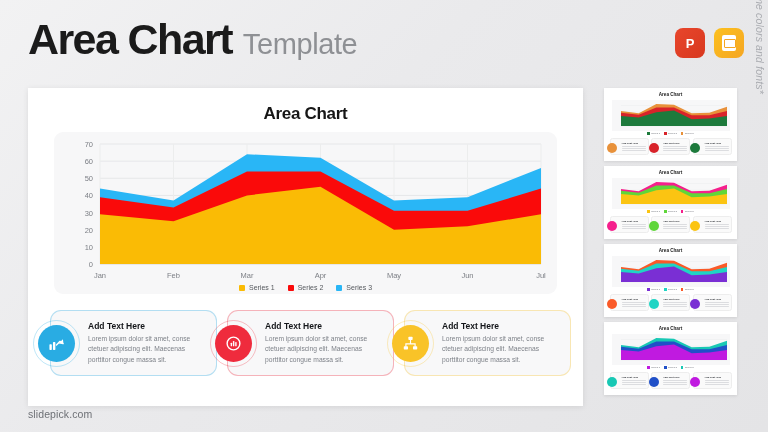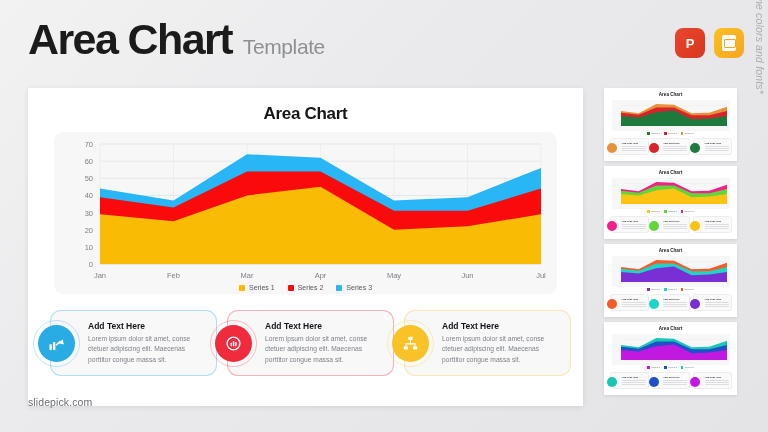--- a/index.html
+++ b/index.html
@@ -10,21 +10,21 @@
     position:relative;
   }
 
   
   #header { position:absolute; left:28px; top:18px; display:flex; align-items:baseline; }
   #title-main {
     font-size:43px; font-weight:bold; color:#1b1b1b;
     letter-spacing:-1.6px; line-height:1;
   }
   #title-sub {
-    font-size:21px; color:#8e9094; margin-left:11px; letter-spacing:-0.4px;
+    font-size:29px; color:#8e9094; margin-left:11px; letter-spacing:-0.4px;
   }
 
   
   #badges { position:absolute; right:24px; top:28px; display:flex; gap:9px; }
   .badge { width:30px; height:30px; border-radius:8px; position:relative;
            display:flex; align-items:center; justify-content:center; }
   .badge-ppt { background:linear-gradient(135deg,#e8462c,#d8381f); }
   .badge-slides { background:linear-gradient(135deg,#fcc01e,#f5a623); }
   .badge-glyph { font-size:13px; font-weight:bold; color:#fff; font-family:"Liberation Sans",sans-serif; }
   .slides-doc { width:14px; height:16px; background:#fff; border-radius:2px; position:relative; }
@@ -105,21 +105,21 @@
     position:relative; padding:2.5px 2px 2px 11px; border:0.4px solid #ededed;
   }
   .t-card-dot {
     position:absolute; left:-3.5px; top:3.5px; width:10px; height:10px; border-radius:50%;
   }
   .t-card-h { font-size:2.5px; font-weight:bold; color:#2a2d33; }
   .t-card-l { height:1px; background:#dcdde0; margin-top:1.2px; border-radius:1px; }
 
   
   #footer {
-    position:absolute; left:28px; bottom:24px;
+    position:absolute; left:28px; bottom:12px;
     font-size:10.5px; color:#6d7075; letter-spacing:0.1px;
   }
 </style>
 </head>
 <body>
 
 <div id="header">
   <span id="title-main">Area Chart</span>
   <span id="title-sub">Template</span>
 </div>

